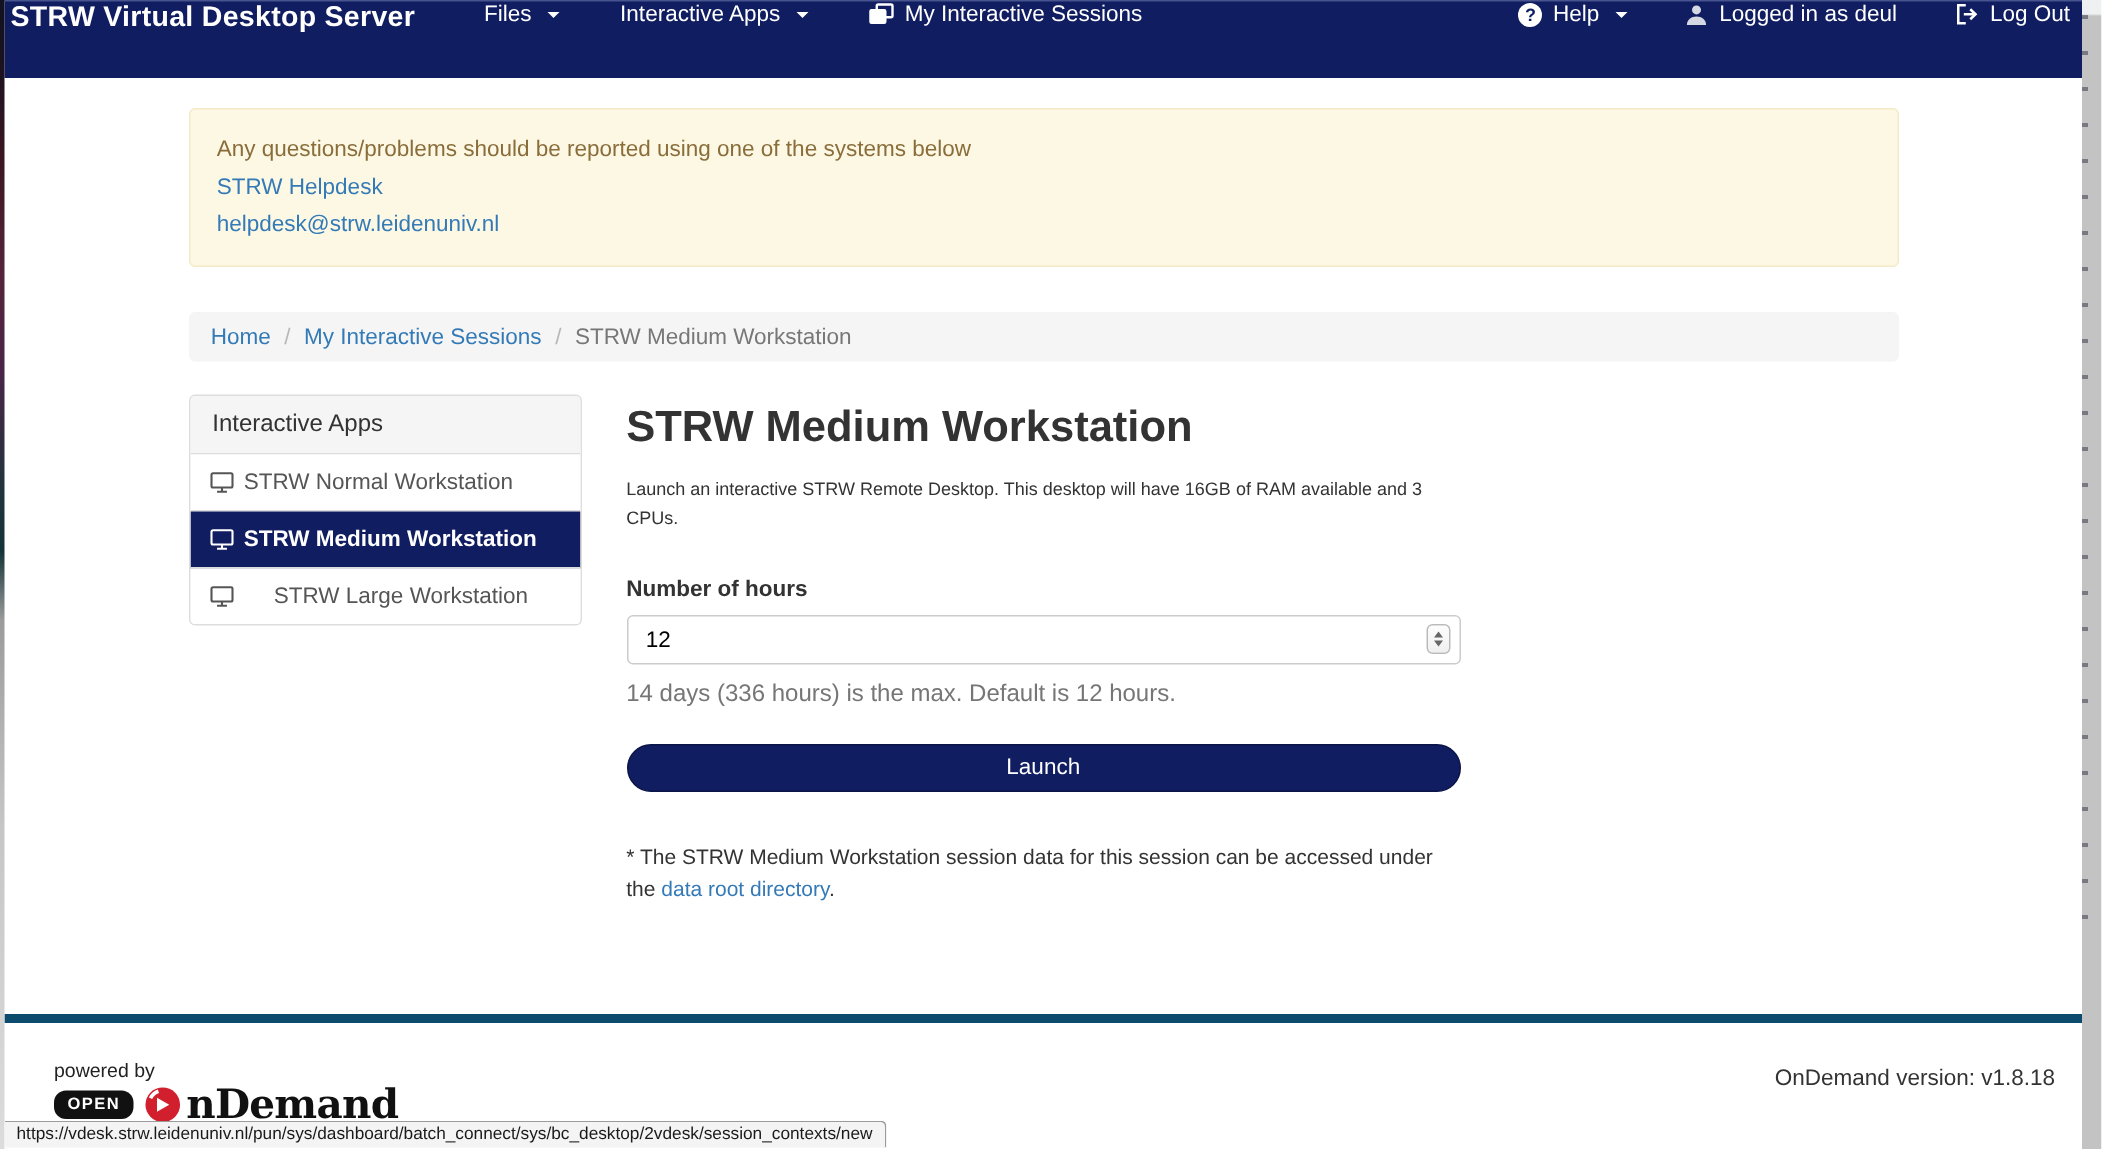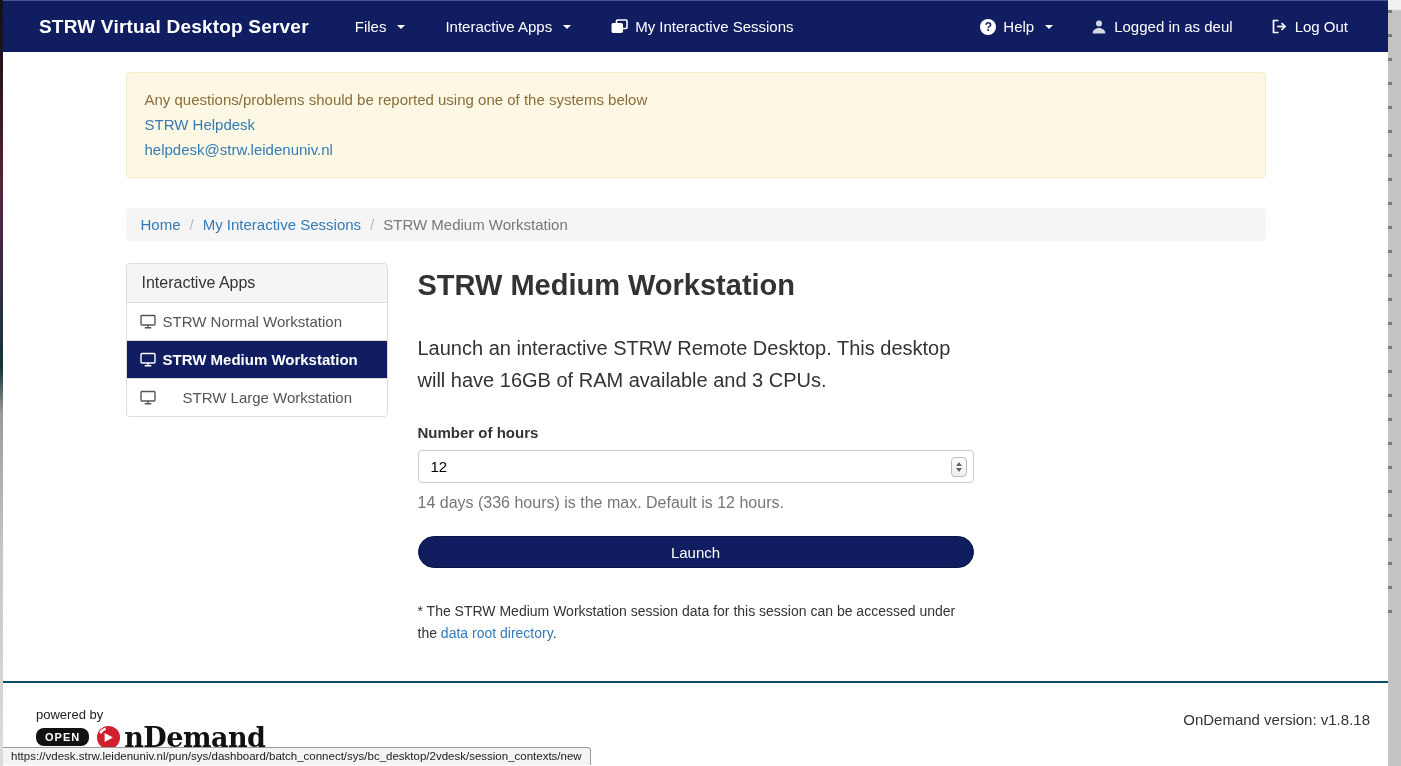--- a/index.html
+++ b/index.html
@@ -19,21 +19,21 @@
   }
   .edge-right::before {
     content:""; position:absolute; left:0; top:10px; width:4px; height:620px;
     background:repeating-linear-gradient(180deg, rgba(60,60,80,.55) 0 3px, transparent 3px 24px);
   }
   .window { position:absolute; left:3px; top:0; width:1385px; height:766px; background:#fff; display:flex; flex-direction:column; }
 
   
   .navbar {
     height:52px; background:#101d60; border-top:1px solid #47548e;
-    display:flex; align-items:center; color:#fff; padding:0 36px; flex:none;
+    display:flex; align-items:flex-start; color:#fff; padding:0 4px; flex:none;
   }
   .brand { font-size:19px; font-weight:700; letter-spacing:.2px; margin-right:46px; white-space:nowrap; cursor:pointer; }
   .nav-left { display:flex; align-items:center; gap:40px; }
   .nav-right { margin-left:auto; display:flex; align-items:center; gap:38px; padding-right:4px; }
   .nav-item { display:flex; align-items:center; gap:7px; font-size:15px; color:#fff; cursor:pointer; white-space:nowrap; }
   .caret { display:inline-block; width:0; height:0; border-left:4px solid transparent; border-right:4px solid transparent; border-top:4px solid #fff; margin-left:4px; }
   .icon { display:inline-flex; align-items:center; justify-content:center; }
   .help-badge { width:16px; height:16px; border-radius:50%; background:#fff; color:#101d60; font-size:12px; font-weight:700; display:inline-flex; align-items:center; justify-content:center; line-height:1; }
 
   
@@ -66,21 +66,21 @@
   .panel { border:1px solid #ddd; border-radius:4px; overflow:hidden; background:#fff; }
   .panel-heading { background:#f5f5f5; border-bottom:1px solid #ddd; padding:10px 15px; font-size:16px; color:#333; }
   .list-subheader { background:#f5f5f5; border-bottom:1px solid #ddd; padding:6px 15px; font-size:12px; color:#777; }
   .list-item { display:flex; align-items:center; gap:4px; padding:10px 13px; font-size:15px; color:#555; border-bottom:1px solid #ddd; cursor:pointer; background:#fff; }
   .list-item:last-child { border-bottom:none;gap:24px; }
   .list-item.active { background:#101d60; color:#fff; font-weight:700; }
   .monitor-icon { flex:none; margin-right:3px; }
 
   
   .page-title { font-size:29px; font-weight:700; color:#333; margin-top:6px; }
-  .description { font-size:20px; line-height:1.6; margin-top:30px; color:#333; }
+  .description { font-size:12px; line-height:1.6; margin-top:15px; color:#333; }
   .form-label { font-size:15px; font-weight:700; margin-top:28px; color:#333; }
   .input-wrap { position:relative; margin-top:9px; }
   .hours-input {
     width:100%; height:33px; border:1px solid #ccc; border-radius:4px;
     padding:6px 30px 6px 12px; font-size:15px; color:#000000;
     font-family:"Liberation Sans","DejaVu Sans",sans-serif;
     -moz-appearance:textfield; appearance:textfield; outline:none;
   }
   .hours-input::-webkit-inner-spin-button,.hours-input::-webkit-outer-spin-button{ -webkit-appearance:none; }
   .stepper {
@@ -93,21 +93,21 @@
   .arr-dn { width:0;height:0;border-left:3.5px solid transparent;border-right:3.5px solid transparent;border-top:4px solid #666; }
   .help-text { margin-top:11px; font-size:16px; color:#767676; }
   .launch-btn {
     margin-top:24px; width:100%; height:32px; background:#101d60; color:#fff;
     border:1px solid #0b1547; border-radius:16px; font-size:15px; cursor:pointer;
     font-family:"Liberation Sans","DejaVu Sans",sans-serif;
   }
   .footnote { margin-top:33px; font-size:14px; line-height:1.55; color:#333; }
 
   
-  .footer { flex:none; height:112px; border-top:2px solid #0c4a6e; margin-top:36px; position:relative; }
+  .footer { flex:none; height:90px; border-top:6px solid #0c4a6e; margin-top:36px; position:relative; }
   .powered { position:absolute; left:33px; top:24px; }
   .powered-by { font-size:13px; color:#222; }
   .logo-row { display:flex; align-items:center; margin-top:2px; gap:7px; }
   .open-badge { background:#111; color:#fff; font-size:11px; font-weight:700; letter-spacing:1px; border-radius:8px; padding:3px 9px; line-height:1.1; }
   .od-mark { width:25px; height:25px; flex:none; margin-right:-4px; }
   .od-word { font-family:"DejaVu Serif","Liberation Serif",serif; font-weight:700; font-size:27px; color:#111; letter-spacing:-.5px; line-height:1; }
   .version { position:absolute; right:18px; top:28px; font-size:15px; color:#333; }
 
   
   .statusbar {

